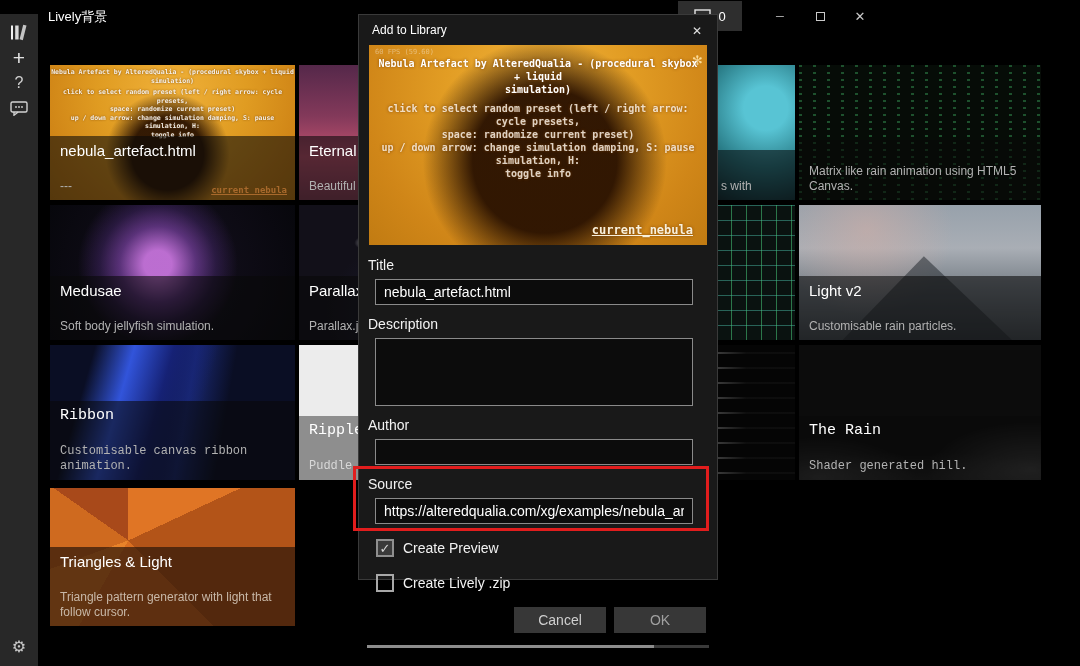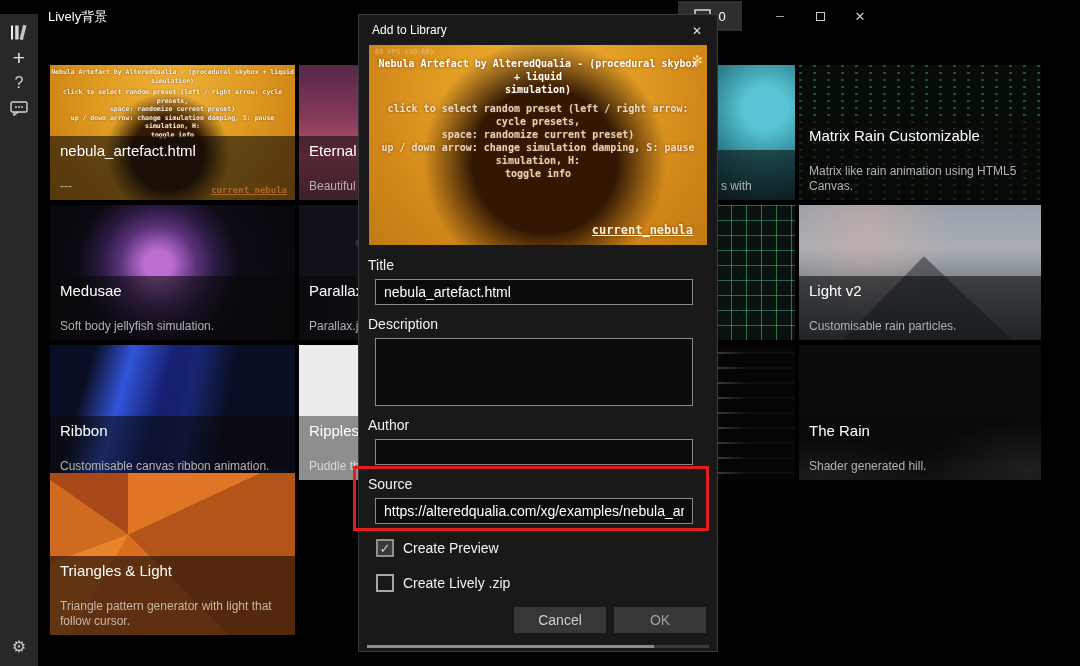--- a/index.html
+++ b/index.html
@@ -24,22 +24,22 @@
   .side-gear { position:absolute; bottom:10px; left:0; width:38px; display:flex; justify-content:center; font-size:16px; color:#c8c8c8; cursor:pointer; }
 
   
   .tile { position:absolute; overflow:hidden; cursor:pointer; background:#111; }
   .t-c1 { left:50px;  width:245px; }
   .t-c2 { left:299px; width:245px; }
   .t-c3 { left:551px; width:244px; }
   .t-c4 { left:799px; width:242px; }
   .t-r1 { top:65px;  height:135px; }
   .t-r2 { top:205px; height:135px; }
-  .t-r3 { top:345px; height:135px; }
-  .t-r4 { top:473px; height:162px; }
+  .t-r3 { top:345px; height:135px;font-family:Liberation Mono, monospace; }
+  .t-r4 { top:488px; height:138px; }
   .art { position:absolute; inset:0; }
   .caption { position:absolute; left:0; right:0; bottom:0; padding:5px 10px 6px; background:rgba(8,8,8,.58); }
   .cap-title { font-size:15px; color:#fff; line-height:19px; }
   .cap-sub { font-size:12px; color:#b2b2b2; line-height:15px;margin-top:19px; }
   .cap-badge { position:absolute; right:8px; bottom:5px; font-size:9px; font-weight:bold; color:#a8692c; text-decoration:underline; }
 
   .art-nebula { background:
       radial-gradient(circle at 48% 66%, rgba(44,20,2,.96) 0 36px, rgba(44,20,2,0) 62px),
       radial-gradient(circle at 50% 20%, #f0b13a 0%, #e09c22 45%, #cf8416 80%, #c07a12 100%); }
   .mini-lines { position:absolute; top:3px; left:0; right:0; text-align:center; font-size:6.5px; line-height:8.5px; font-weight:bold; color:rgba(255,255,255,.9); text-shadow:0 0 2px rgba(110,60,0,.9); }
@@ -86,21 +86,21 @@
       radial-gradient(ellipse 150px 70px at 96% 92%, rgba(255,255,255,.2), rgba(255,255,255,0) 70%),
       radial-gradient(ellipse 240px 40px at 50% 100%, rgba(255,255,255,.08), rgba(255,255,255,0) 70%),
       #0c0c0c; }
   .art-triangles { background:
       conic-gradient(from 210deg at 32% 38%, #e8832a 0 40deg, #cf6a1f 40deg 95deg, #a8491a 95deg 150deg, #e07525 150deg 215deg, #b35418 215deg 285deg, #d96e20 285deg 360deg); }
   .tile-triangles .caption { background:rgba(46,24,10,.72); }
   .tile-triangles .cap-sub { color:#c8b8a8; }
   .cap-frag { position:absolute; left:170px; bottom:7px; font-size:12px; color:#b2b2b2; }
 
   
-  .dialog { position:absolute; left:358px; top:14px; width:360px; height:638px; background:#191919; border:1px solid #3a3a3a; z-index:10; }
+  .dialog { position:absolute; left:358px; top:14px; width:360px; height:566px; background:#191919; border:1px solid #3a3a3a; z-index:10; }
   .dlg-header { height:30px; position:relative; }
   .dlg-title { position:absolute; left:13px; top:8px; font-size:12px; color:#fff; }
   .dlg-close { position:absolute; right:10px; top:6px; width:20px; height:20px; display:flex; align-items:center; justify-content:center; font-size:12px; color:#e0e0e0; cursor:pointer; }
   .preview { position:relative; margin:0 10px; height:200px; overflow:hidden; background:
       radial-gradient(circle at 52% 58%, rgba(44,19,1,.97) 0 72px, rgba(44,19,1,0) 122px),
       radial-gradient(circle at 50% 22%, #f2b43c 0%, #e29d24 40%, #d08618 75%, #c17b12 100%); }
   .pv-fps { position:absolute; top:3px; left:6px; font-size:7px; color:rgba(255,255,255,.38); }
   .pv-lines { position:absolute; top:12px; left:4px; right:4px; text-align:center; font-size:10px; line-height:13px; font-weight:bold; color:#fff; text-shadow:0 0 3px rgba(120,60,0,.85); }
   .pv-lines .dim { color:rgba(255,248,238,.82); }
   .pv-lines .gap { height:6px; }
@@ -214,21 +214,20 @@
 <div class="tile t-c3 t-r1">
   <div class="art art-fluid"></div>
   <div class="caption" style="height:50px">
     <div class="cap-frag">s with</div>
   </div>
 </div>
 
 <div class="tile t-c4 t-r1">
   <div class="art art-matrix"></div>
   <div class="caption">
-    <div class="cap-title">Matrix Rain Customizable</div>
     <div class="cap-sub">Matrix like rain animation using HTML5 Canvas.</div>
   </div>
 </div>
 
 <div class="tile t-c1 t-r2">
   <div class="art art-medusae"></div>
   <div class="caption">
     <div class="cap-title">Medusae</div>
     <div class="cap-sub">Soft body jellyfish simulation.</div>
   </div>

